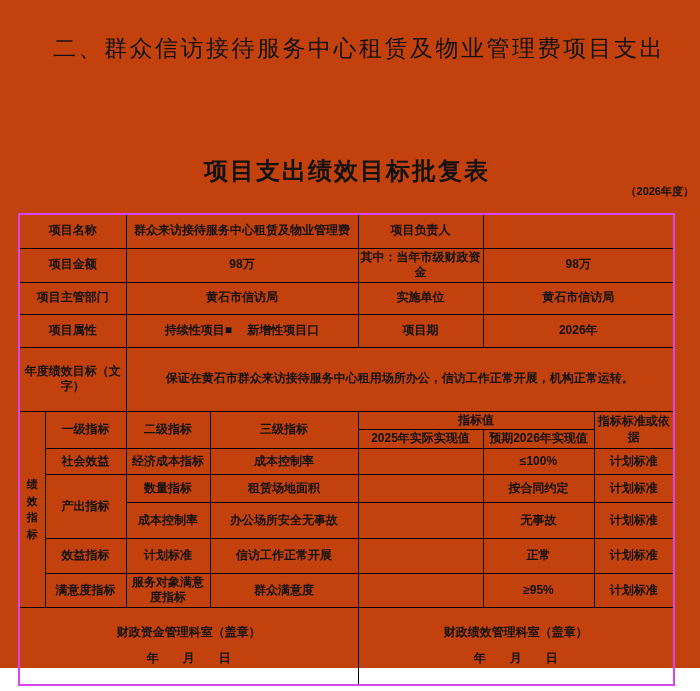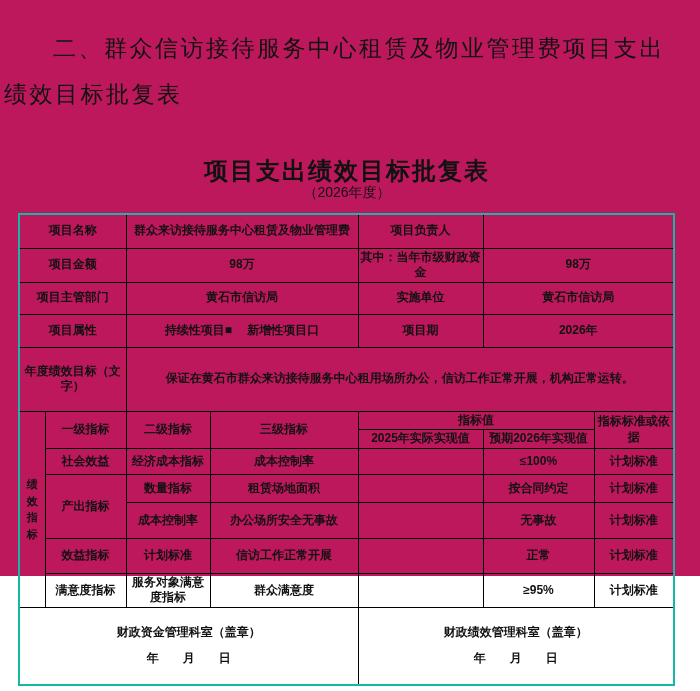--- a/index.html
+++ b/index.html
@@ -3,47 +3,47 @@
 <meta charset="utf-8">
 <style>
   * { margin: 0; padding: 0; box-sizing: border-box; }
   html, body { background: #ffffff; }
   body {
     width: 700px; height: 691px;
     font-family: "Liberation Sans", sans-serif;
     color: #000000;
     overflow: hidden;
   }
-  .page { position: relative; width: 700px; height: 576px; background: #be185d; }
+  .page { position: relative; width: 700px; height: 668px; background: #c2410c; }
 
   
   .heading {
     position: absolute; top: 26px; left: 4px; width: 682px;
     font-family: "Liberation Serif", serif;
     font-size: 23px; line-height: 46px; letter-spacing: 2.5px;
     color: #111111; font-weight: 500;
   }
   .heading .indent { padding-left: 49px; }
 
   
   .form-title {
     position: absolute; top: 155px; left: 0; width: 694px;
     text-align: center; font-size: 24px; font-weight: bold;
     letter-spacing: 2px; color: #111111;
   }
   .form-subtitle {
     position: absolute; top: 184px; left: 0; width: 694px;
-    text-align: center; font-size: 14px; font-weight: normal; color: #111111;
+    text-align: right; font-size: 11px; font-weight: bold; color: #111111;
   }
 
   
   table.form {
     position: absolute; top: 213px; left: 18px;
     width: 655px; border-collapse: collapse; table-layout: fixed;
-    border: 2px solid #14b8a6;
+    border: 2px solid #d946ef;
   }
   table.form td {
     border: 1px solid #000000;
     text-align: center; vertical-align: middle;
     font-size: 12px; font-weight: bold; color: #111111;
     line-height: 1.3; padding: 1px 2px;
     overflow: hidden;
   }
   tr.h33 { height: 33px; } tr.h34 { height: 34px; } tr.h32 { height: 32px; }
   tr.h64 { height: 64px; } tr.h16 { height: 16px; } tr.h17 { height: 17px; }
@@ -57,21 +57,21 @@
     word-break: break-all; line-height: 1.5; font-size: 11px;
   }
   td.footer-cell { vertical-align: middle; font-size: 11px; }
   td.footer-cell .date-line { margin-top: 11px; }
 </style>
 </head>
 <body>
 
 <div class="page">
 
-  <p class="heading"><span class="indent">二、群众信访接待服务中心租赁及物业管理费项目支出</span><br><span>绩效目标批复表</span></p>
+  <p class="heading"><span class="indent">二、群众信访接待服务中心租赁及物业管理费项目支出</span><br></p>
 
   <div class="form-title">项目支出绩效目标批复表</div>
   <div class="form-subtitle">（2026年度）</div>
 
   <table class="form">
     <colgroup>
       <col style="width:26px">
         <col style="width:81px">
         <col style="width:84px">
       <col style="width:148px">

